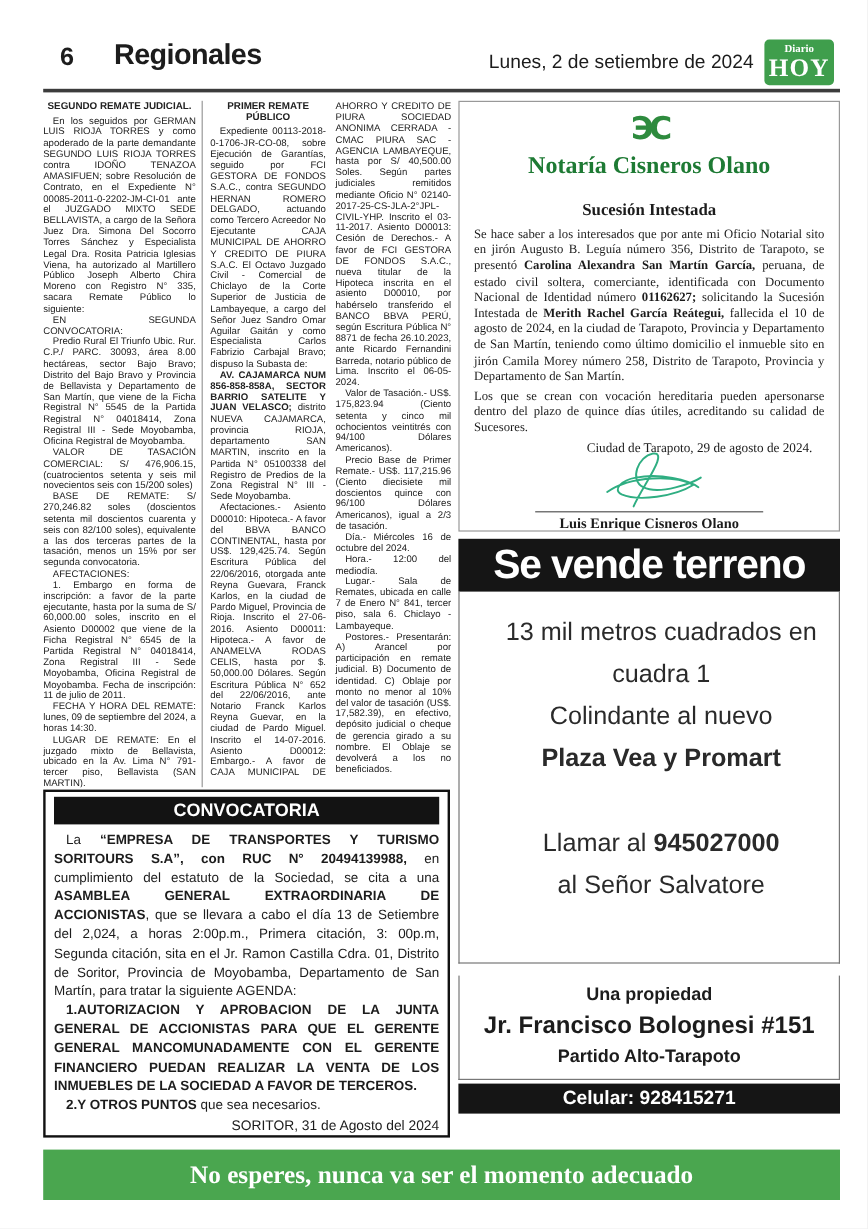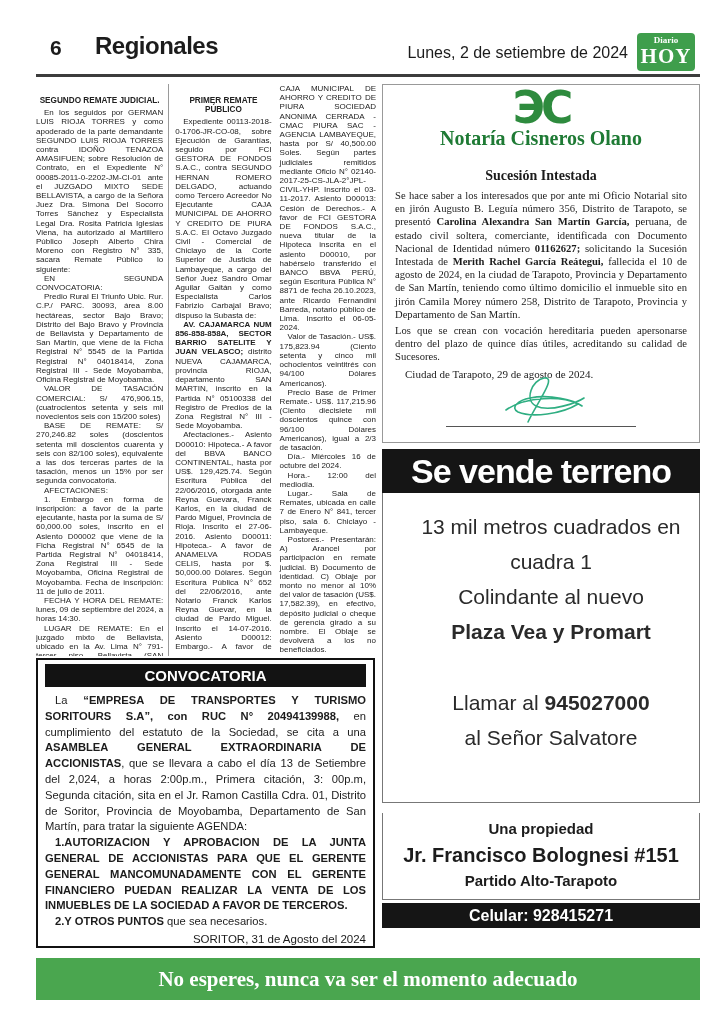--- a/index.html
+++ b/index.html
@@ -20,37 +20,37 @@
   .hoy-logo .small { display:block; font-size:9px; font-weight:bold; line-height:11px; margin-top:2px; }
   .hoy-logo .big   { display:block; font-size:21px; font-weight:bold; line-height:21px; letter-spacing:1px; }
   .hdr-rule { position:absolute; left:36px; top:74px; width:664px; height:3px; background:#3c3c3c; }
 
   
   .cols { position:absolute; left:36px; top:84px; width:340px; height:572px; display:flex; }
   .legal { font-size:8px; line-height:9.2px; color:#222; }
   .col1 { width:128px; padding-right:5px; border-right:1px solid #9a9a9a; height:100%; overflow:hidden; }
   .col23 { width:202px; padding-left:6px; height:100%; overflow:hidden;
            column-count:2; column-gap:8px; column-fill:auto; }
-  .legal .heading { text-align:center; font-weight:bold; margin:12px 0 3px 0; font-size:8.2px; }
+  .legal .heading { text-align:center; font-weight:bold; margin:0 0 3px 0; font-size:8.2px; }
   .legal .para, .para { margin:0; text-indent:8px; text-align:justify; }
 
   
   .notaria {
     position:absolute; left:382px; top:84px; width:318px; height:359px;
     border:1px solid #999; box-sizing:border-box; overflow:hidden;
     font-family:"Liberation Serif", serif;
   }
   .notaria-logo { text-align:center; margin-top:4px; color:#2e8b3e; font-weight:bold;
-                  font-size:44px; line-height:38px; letter-spacing:-4px;
+                  font-size:26px; line-height:38px; letter-spacing:-4px;
                   font-family:"DejaVu Sans", sans-serif; }
   .notaria-title { text-align:center; color:#1e7a34; font-size:20px; font-weight:bold; margin-top:0; }
   .notaria-heading { text-align:center; font-weight:bold; font-size:14px; margin-top:18px; }
   .notaria-body { margin:5px 12px 0; font-size:10.6px; line-height:13.2px; text-align:justify; }
   .notaria-body .para { text-indent:0; margin-bottom:3px; }
-  .notaria-date { margin:4px 22px 0; font-size:11px; }
+  .notaria-date { text-align:right; margin:4px 22px 0; font-size:11px; }
   .sig-wrap { text-align:center; margin-top:-6px; height:52px; }
   .sig-line { width:190px; border-top:1px solid #555; margin:0 auto; }
   .notaria-name { text-align:center; font-weight:bold; font-size:12px; margin-top:2px; }
 
   
   .ad1 { position:absolute; left:382px; top:449px; width:318px; }
   .ad1-banner { background:#151515; color:#fff; font-weight:bold; font-size:34px;
                 text-align:center; height:44px; line-height:44px; letter-spacing:-1px; }
   .ad1-body { border:1px solid #777; border-top:none; height:310px; box-sizing:border-box;
               text-align:center; font-size:21px; line-height:35px; color:#2a2a2a; padding-top:16px;padding-left:20px; }
@@ -134,20 +134,21 @@
         <p class="para"><span>Se hace saber a los interesados que por ante mi Oficio Notarial sito en jirón Augusto B. Leguía número 356, Distrito de Tarapoto, se presentó </span><b>Carolina Alexandra San Martín García,</b><span> peruana, de estado civil soltera, comerciante, identificada con Documento Nacional de Identidad número </span><b>01162627;</b><span> solicitando la Sucesión Intestada de </span><b>Merith Rachel García Reátegui,</b><span> fallecida el 10 de agosto de 2024, en la ciudad de Tarapoto, Provincia y Departamento de San Martín, teniendo como último domicilio el inmueble sito en jirón Camila Morey número 258, Distrito de Tarapoto, Provincia y Departamento de San Martín.</span></p>
         <p class="para">Los que se crean con vocación hereditaria pueden apersonarse dentro del plazo de quince días útiles, acreditando su calidad de Sucesores.</p>
       </div>
     <div class="notaria-date">Ciudad de Tarapoto, 29 de agosto de 2024.</div>
     <div class="sig-wrap">
       <svg width="150" height="52" viewBox="0 0 150 52">
         <path d="M62 48 C70 30 92 2 78 4 C66 6 58 26 70 32 C84 39 112 28 118 24 M40 36 C60 22 96 22 112 30 C96 40 66 44 52 38 C44 34 52 26 64 24 C84 20 108 26 116 32" fill="none" stroke="#2fae82" stroke-width="1.6" stroke-linecap="round"></path>
       </svg>
     </div>
     <div class="sig-line"></div>
+    <div class="notaria-name">Luis Enrique Cisneros Olano</div>
 
   </div>
 
   <div class="ad1">
     <div class="ad1-banner">Se vende terreno</div>
     <div class="ad1-body">
       <div>13  mil metros cuadrados en</div>
       <div>cuadra 1</div>
       <div>Colindante al nuevo</div>
       <div class="bold">Plaza Vea y Promart</div>

